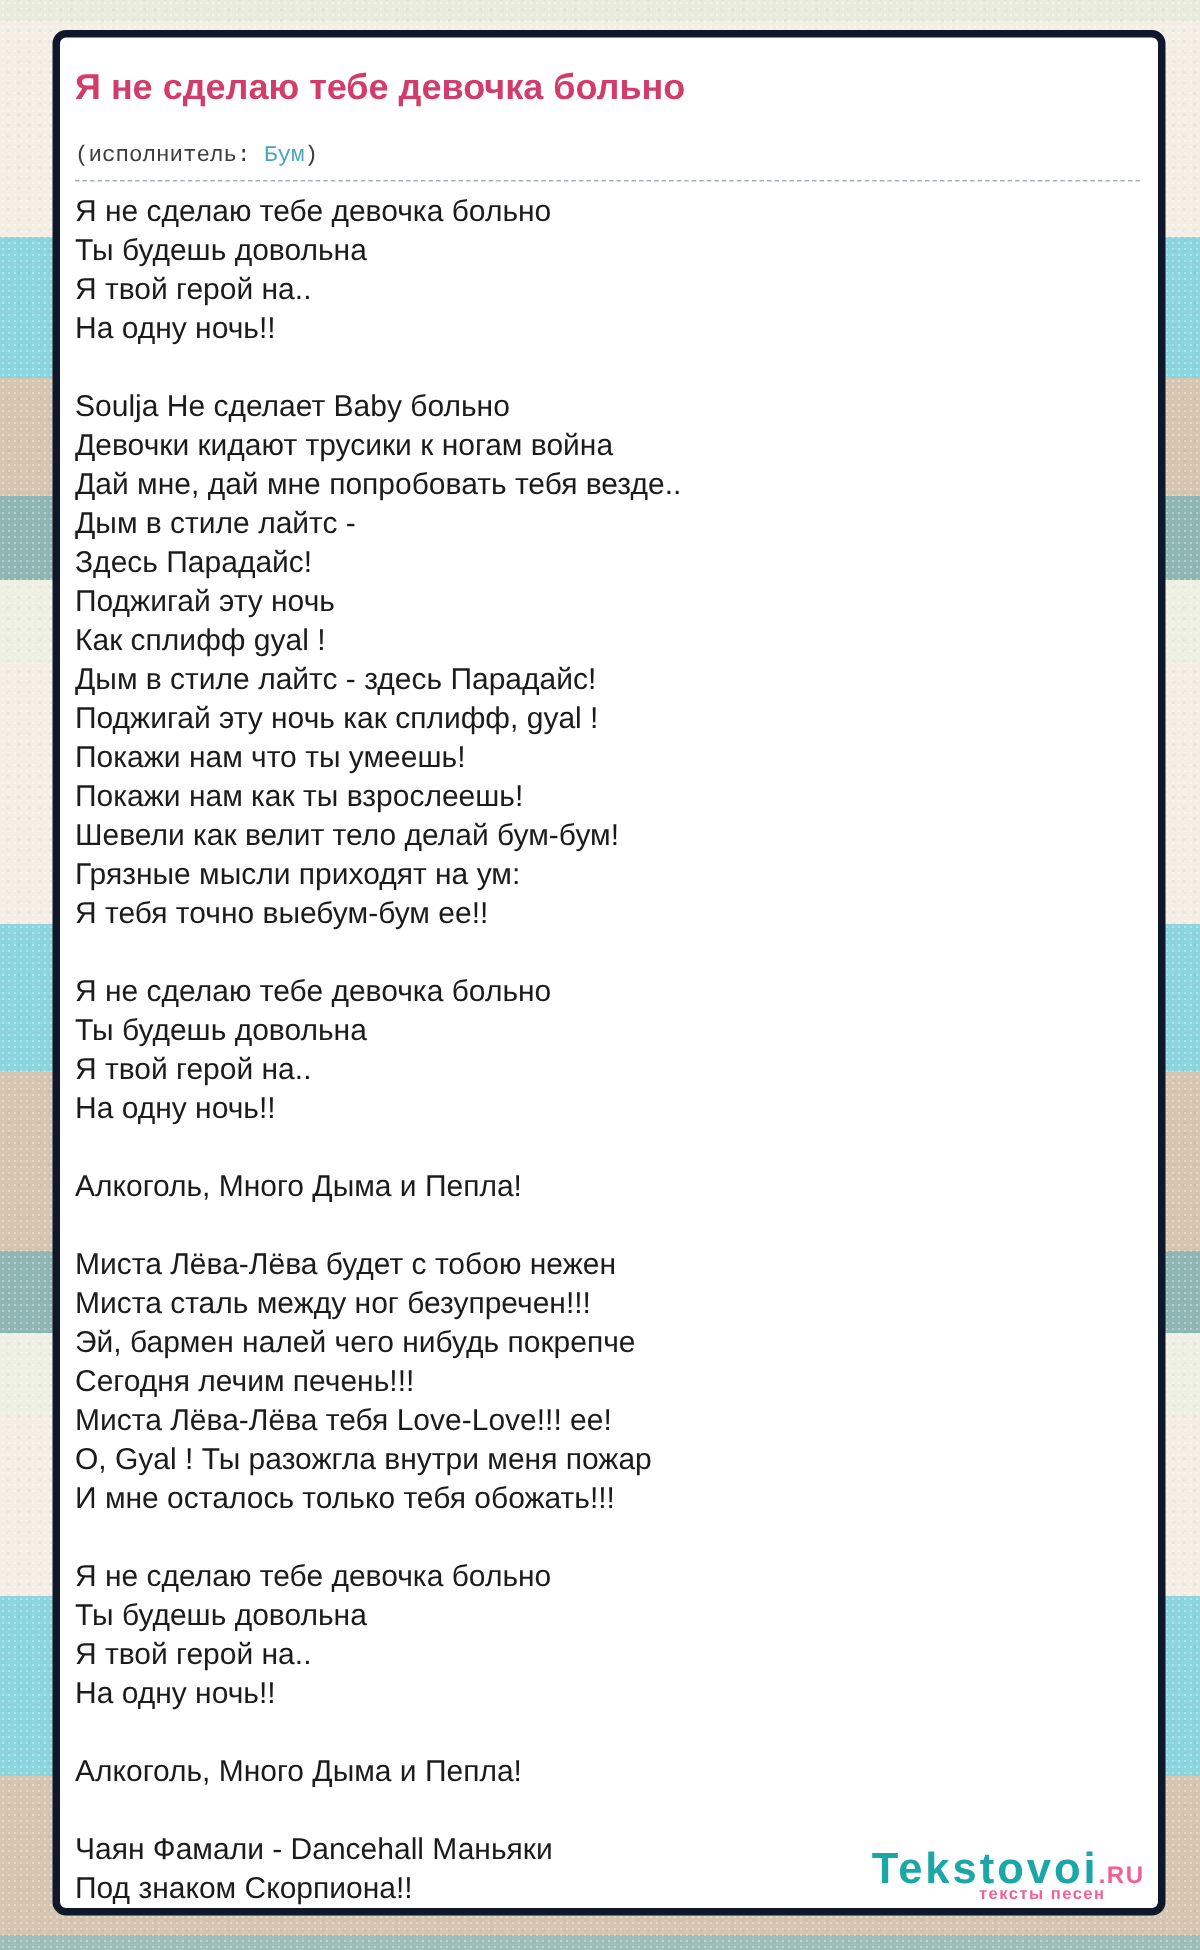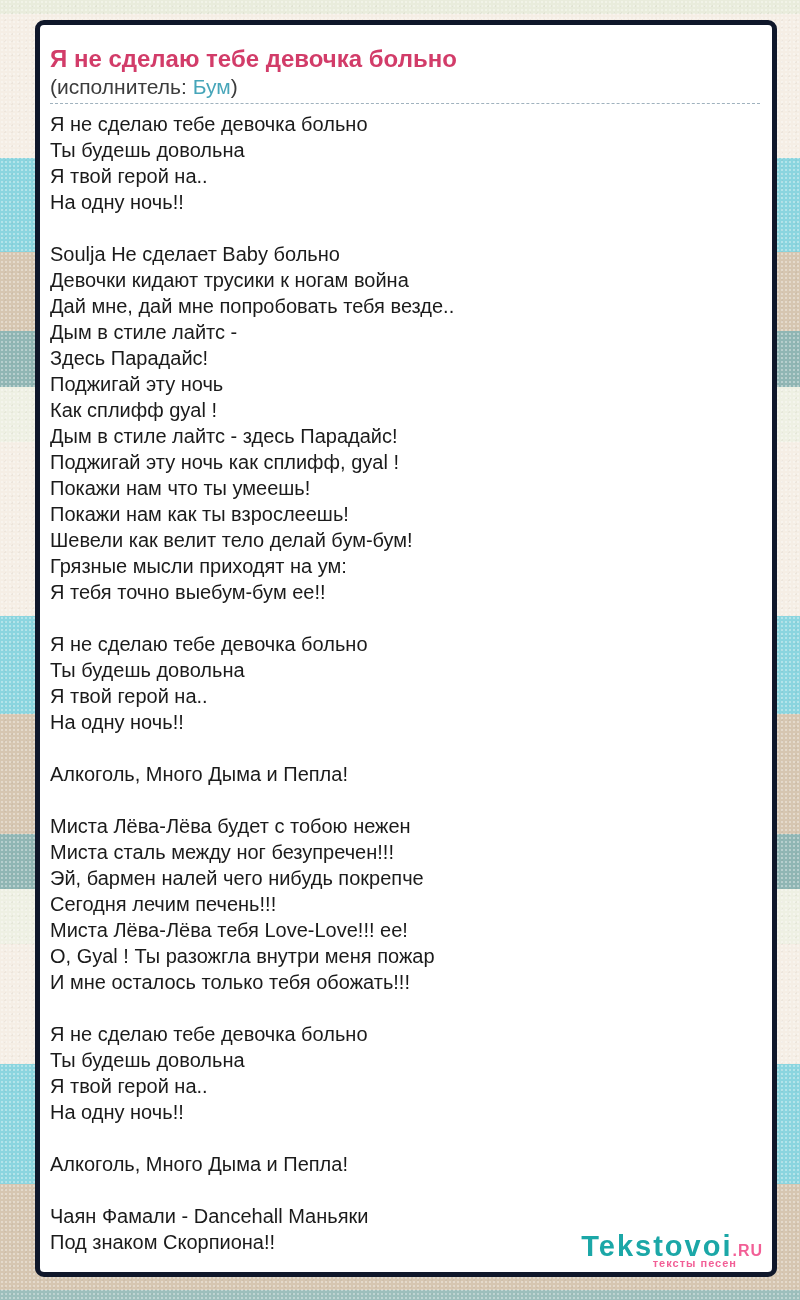--- a/index.html
+++ b/index.html
@@ -52,26 +52,27 @@
   }
 
   .page-title {
     color: var(--title-color, #d23c69);
     font-size: 24px;
     line-height: 30px;
     font-weight: bold;
   }
 
   .artist-line {
-    margin-top: 3px;
-    font-size: 21px;
+    margin-top: 20px;
+    font-size: 15px;
     line-height: 20px;
     color: #3c3c3c;
     padding-bottom: 6px;
     border-bottom: 1px dashed #a0b2be;
+    font-family: Liberation Mono, monospace;
   }
 
   .artist-link {
     color: var(--artist-link-color, #46a5b9);
     text-decoration: none;
     cursor: pointer;
   }
 
   .lyrics-text {
     padding: 7px 10px 0 10px;

